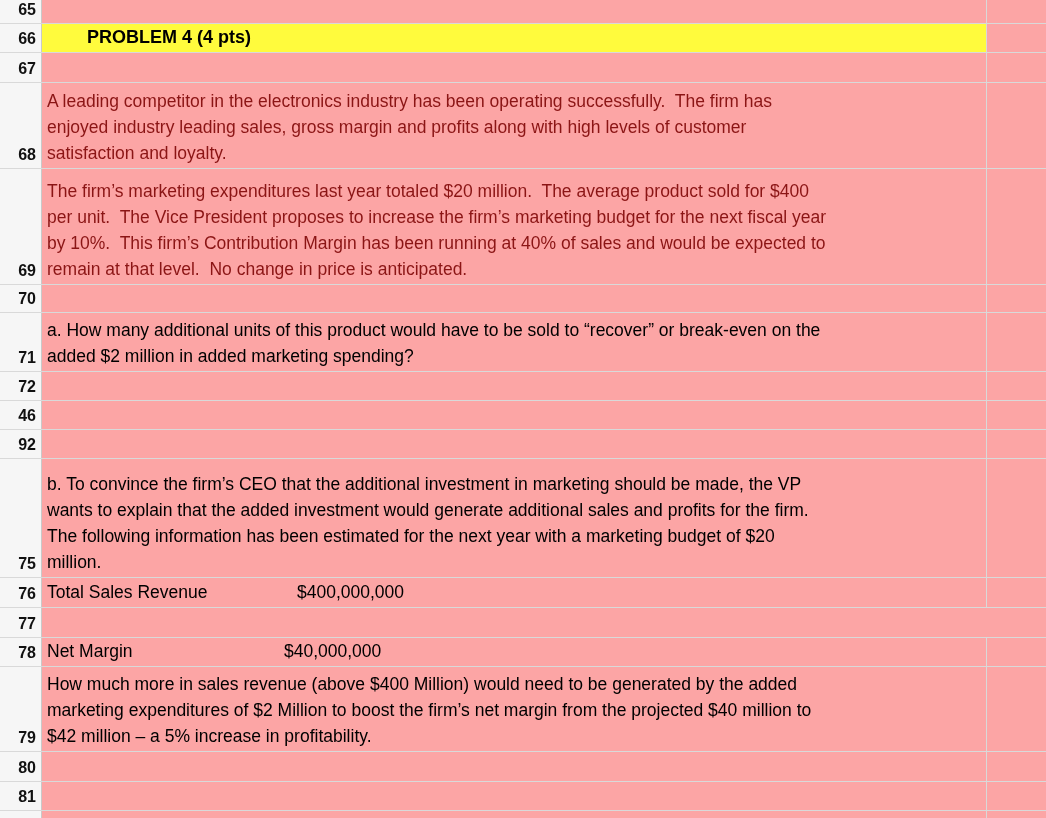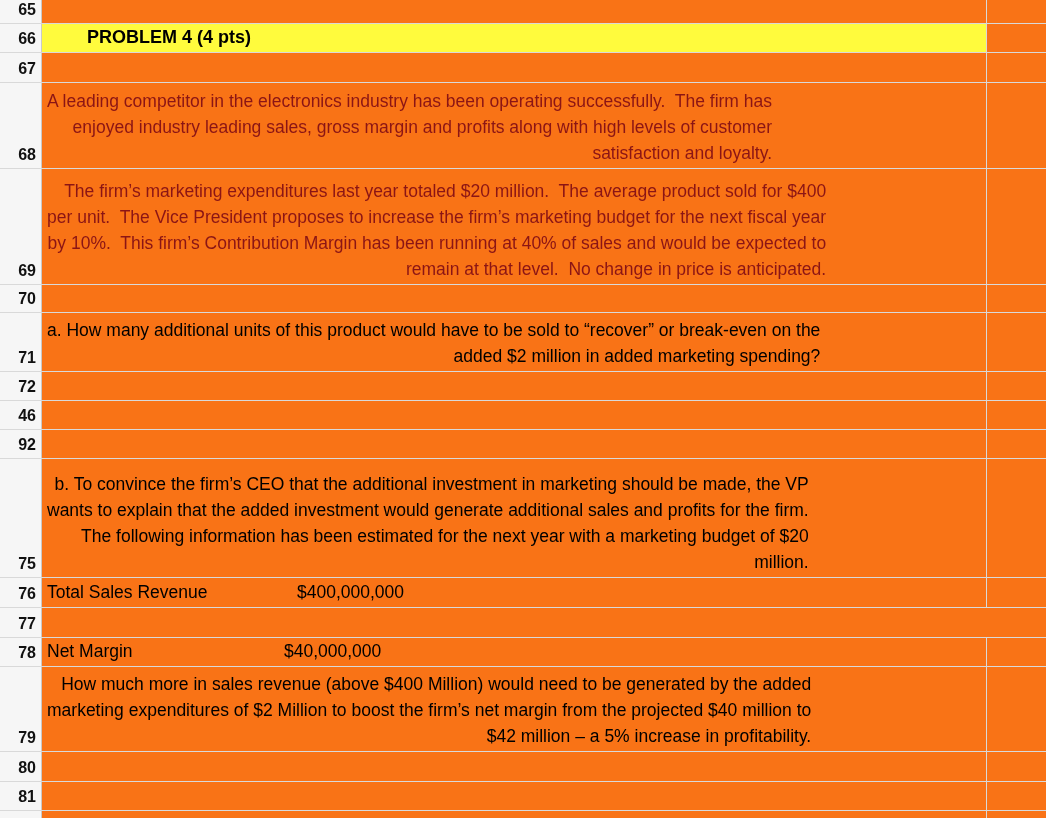--- a/index.html
+++ b/index.html
@@ -8,21 +8,21 @@
     --gutter-bg:#f6f6f6;
     --yellow:#fffb3d;
     --red:#8b1515;
   }
   *{margin:0;padding:0;box-sizing:border-box;}
   body{background:#ffffff;font-family:"Liberation Sans", sans-serif;}
   .sheet{
     position:relative;
     width:1046px;height:818px;
     overflow:hidden;
-    background:#f97316;
+    background:#fca5a5;
   }
   .row{
     display:flex;
     width:100%;
     border-bottom:1px solid var(--grid);
   }
   .row.noline{border-bottom:none;}
   .rownum{
     flex:0 0 42px;
     background:var(--gutter-bg);
@@ -47,21 +47,20 @@
     padding:0 6px 2px 5px;
   }
   .cell.rightcol{
     flex:1 1 auto;
   }
   .celltext{
     font-size:17.5px;
     line-height:26px;
     color:#000000;
     white-space:pre;
-    text-align:right;
   }
   .celltext.red{color:var(--red);}
   .title-cell{
     background:var(--yellow);
   }
   .title-text{
     font-size:18px;
     font-weight:bold;
     color:#000000;
     line-height:26px;

